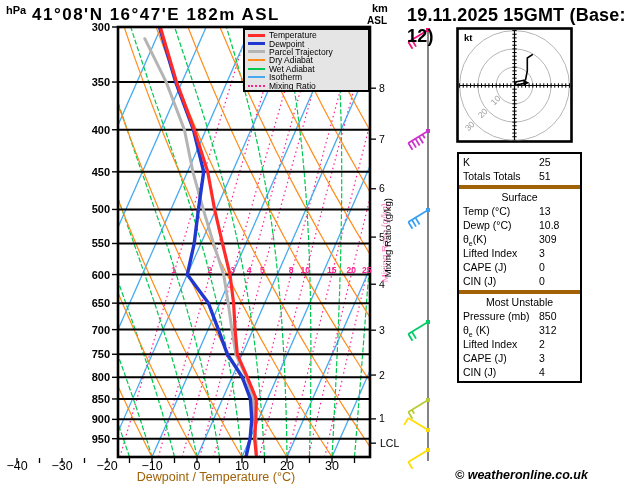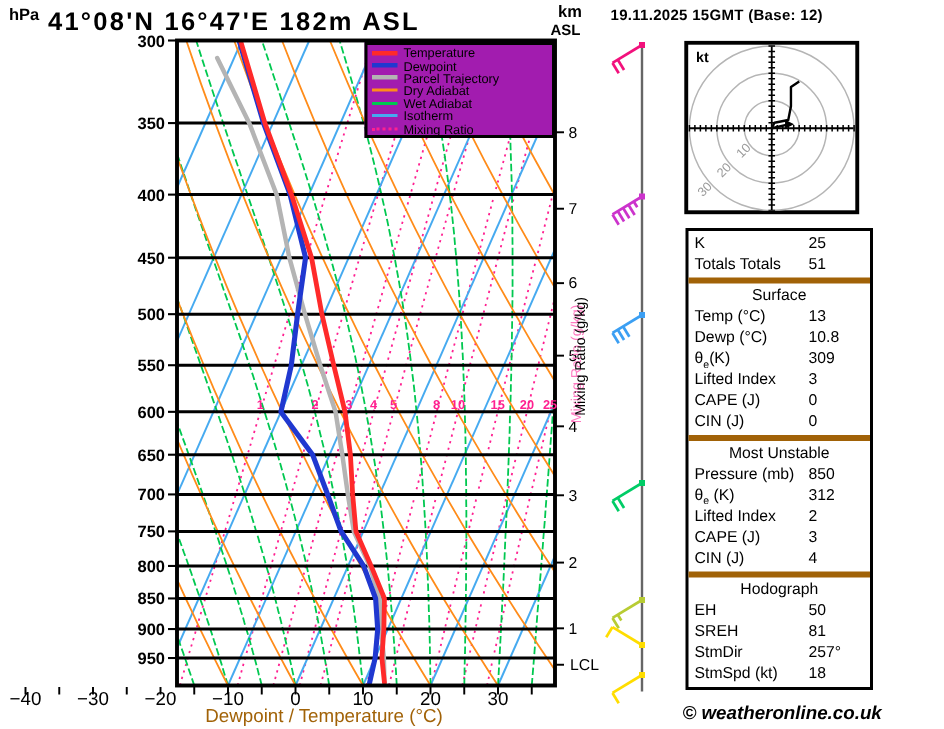--- a/index.html
+++ b/index.html
@@ -4,24 +4,24 @@
 <style>
   * { margin:0; padding:0; box-sizing:border-box; }
   body { font-family:"Liberation Sans", sans-serif; background:#fff; }
   .stage { position:relative; width:629px; height:486px; background:#fff; overflow:hidden; }
   .abs { position:absolute; }
   svg text { font-family:"Liberation Sans", sans-serif; }
   .hpa-label { left:6px; top:4px; font-size:11px; font-weight:bold; color:#000; }
   .station-title { left:32px; top:5px; font-size:17px; font-weight:bold; letter-spacing:1.5px; color:#000; }
   .km-label { left:372px; top:2px; font-size:11px; font-weight:bold; }
   .asl-label { left:367px; top:15px; font-size:10px; font-weight:bold; }
-  .datetime { left:407px; top:5px; font-size:10px; font-weight:bold; letter-spacing:0.2px; }
+  .datetime { left:407px; top:5px; font-size:18px; font-weight:bold; letter-spacing:0.2px; }
   .x-axis-title { left:106px; top:470px; width:220px; text-align:center; font-size:12.5px; color:#a16207; }
   .footer { left:455px; top:468px; font-size:12.5px; font-weight:bold;font-style:italic; }
-  .legend { left:243px; top:28px; width:127px; height:64px; background:#a21caf; border:2px solid #000; padding:1px 0 0 3px; z-index:5; }
+  .legend { left:243px; top:28px; width:127px; height:64px; background:#e5e5e5; border:2px solid #000; padding:1px 0 0 3px; z-index:5; }
   .legend-row { display:flex; align-items:center; height:8.4px; }
   .legend-swatch { width:17px; margin-right:4px; flex:0 0 17px; }
   .legend-text { font-size:8.5px; white-space:nowrap; color:#000; }
   .vlabel { position:absolute; writing-mode:vertical-rl; transform:rotate(180deg); font-size:9.5px; white-space:nowrap; }
   .vlabel-black { left:382px; top:198px; color:#000; z-index:3; }
   .vlabel-pink { left:379px; top:203px; color:#ff79c1; z-index:2; }
   .data-table { left:457px; top:152px; width:125px; border:2px solid #000; background:#fff; font-size:10.5px; }
   .tsection { border-top:4px solid #a16207; padding:1px 0 2px 0; }
   .tsection:first-child { border-top:none; }
   .theader { text-align:center; height:14px; line-height:14px; }
@@ -385,23 +385,16 @@
         <div class="trow"><span>CIN (J)</span><span class="tval">0</span></div>
       </div>
       <div class="tsection">
         <div class="theader">Most Unstable</div>
         <div class="trow"><span>Pressure (mb)</span><span class="tval">850</span></div>
         <div class="trow"><span>θ<sub>e</sub> (K)</span><span class="tval">312</span></div>
         <div class="trow"><span>Lifted Index</span><span class="tval">2</span></div>
         <div class="trow"><span>CAPE (J)</span><span class="tval">3</span></div>
         <div class="trow"><span>CIN (J)</span><span class="tval">4</span></div>
       </div>
-      <div class="tsection">
-        <div class="theader">Hodograph</div>
-        <div class="trow"><span>EH</span><span class="tval">50</span></div>
-        <div class="trow"><span>SREH</span><span class="tval">81</span></div>
-        <div class="trow"><span>StmDir</span><span class="tval">257°</span></div>
-        <div class="trow"><span>StmSpd (kt)</span><span class="tval">18</span></div>
-      </div>
     </div>
 
   <div class="abs footer">© weatheronline.co.uk</div>
 </div>
 
 </body></html>

